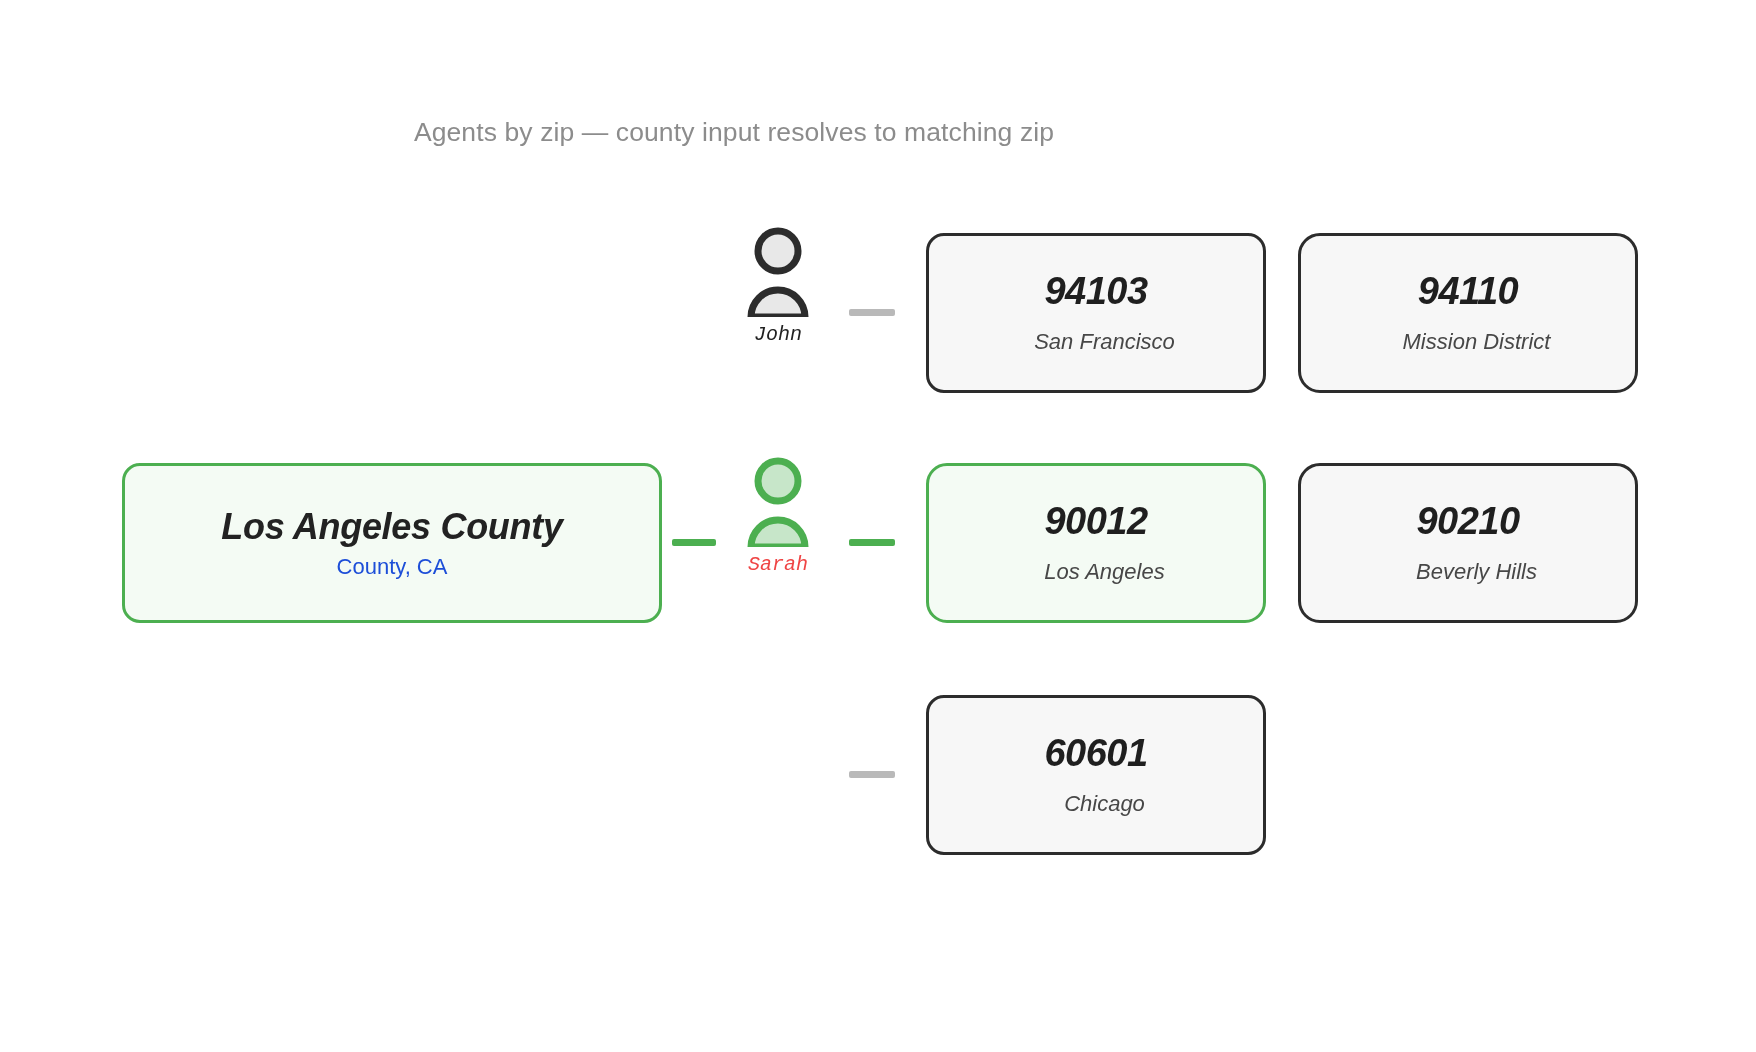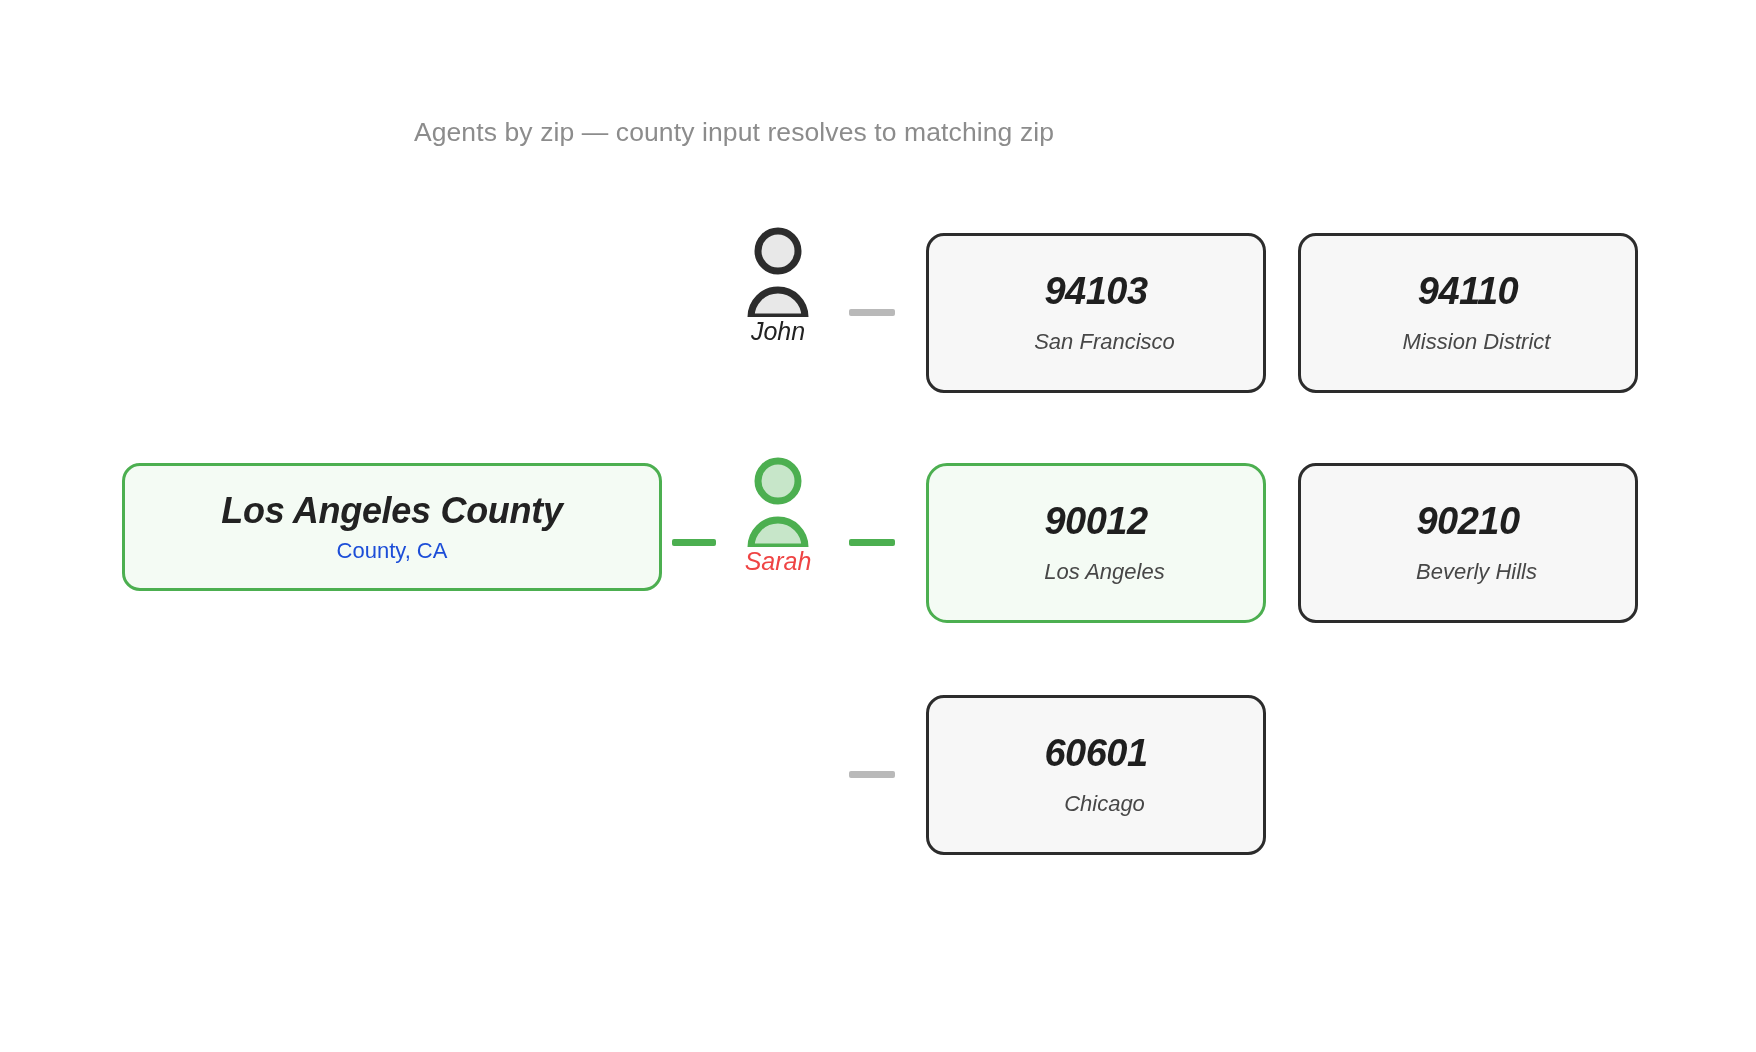--- a/index.html
+++ b/index.html
@@ -43,21 +43,21 @@
   .row-john   { top: 225px; }
   .row-sarah  { top: 455px; }
   .row-mary   { top: 687px; }
 
   
   .county-card {
     position: absolute;
     left: 122px;
     top: 8px;
     width: 540px;
-    height: 128px;
+    height: 160px;
     border-radius: 18px;
     border: 3.5px solid #4caf50;
     background: #f4fbf4;
     display: flex;
     flex-direction: column;
     align-items: center;
     justify-content: center;
   }
   .county-name {
     font-size: 36px;
@@ -90,24 +90,26 @@
     left: 718px;
     top: 0;
     width: 120px;
     height: 185px;
     display: flex;
     flex-direction: column;
     align-items: center;
   }
   .avatar-svg { display: block; }
   .avatar-name {
-    font-size: 25px;
+    margin-top: 6px;
+    font-size: 20px;
     font-style: italic;
     color: #222222;
     white-space: nowrap;
+    font-family: Liberation Mono, monospace;
   }
   .avatar-name.green { color: #ef4444; }
 
   
   .zip-card {
     position: absolute;
     top: 8px;
     width: 340px;
     height: 160px;
     border-radius: 18px;
@@ -118,21 +120,21 @@
     align-items: center;
     justify-content: center;
     gap: 8px;
   }
   .zip-card.highlight {
     border-color: #4caf50;
     background: #f4fbf4;
     border-radius: 21px;
   }
   .zip-card.slot1 { left: 926px; }
-  .zip-card.slot2 { left: 1298px; }
+  .zip-card.slot2 { left: 1298px; border-radius: 22px; }
 
   .zip-code {
     font-size: 38px;
     font-weight: bold;
     font-style: italic;
     color: #1f1f1f;
     letter-spacing: -0.5px;
     line-height: 1.1;
   }
   .zip-city {

